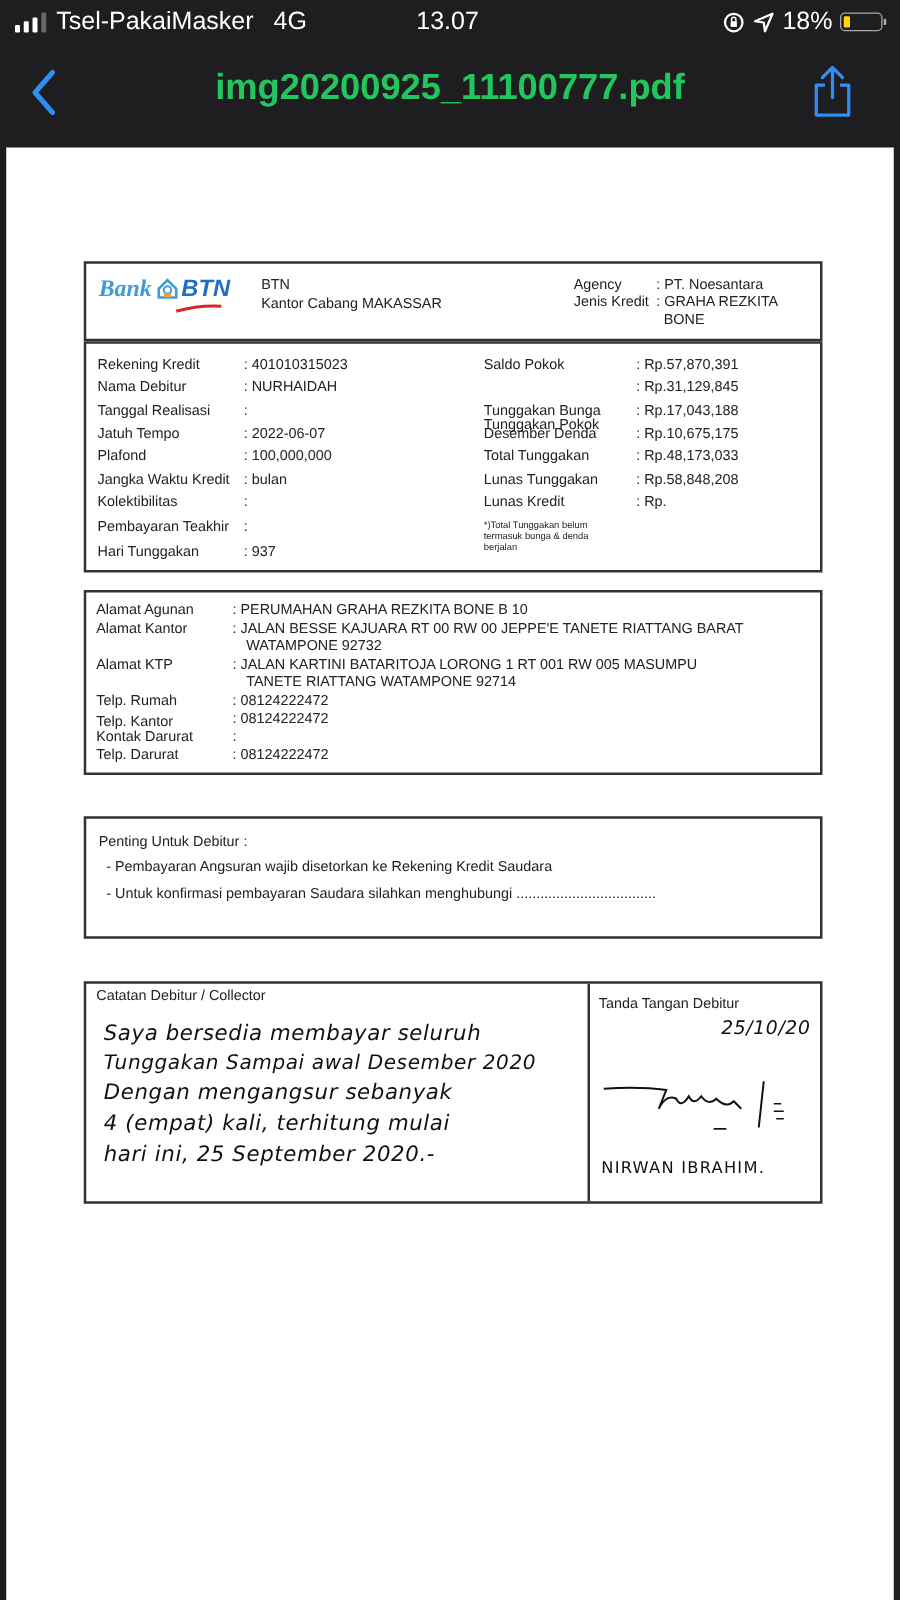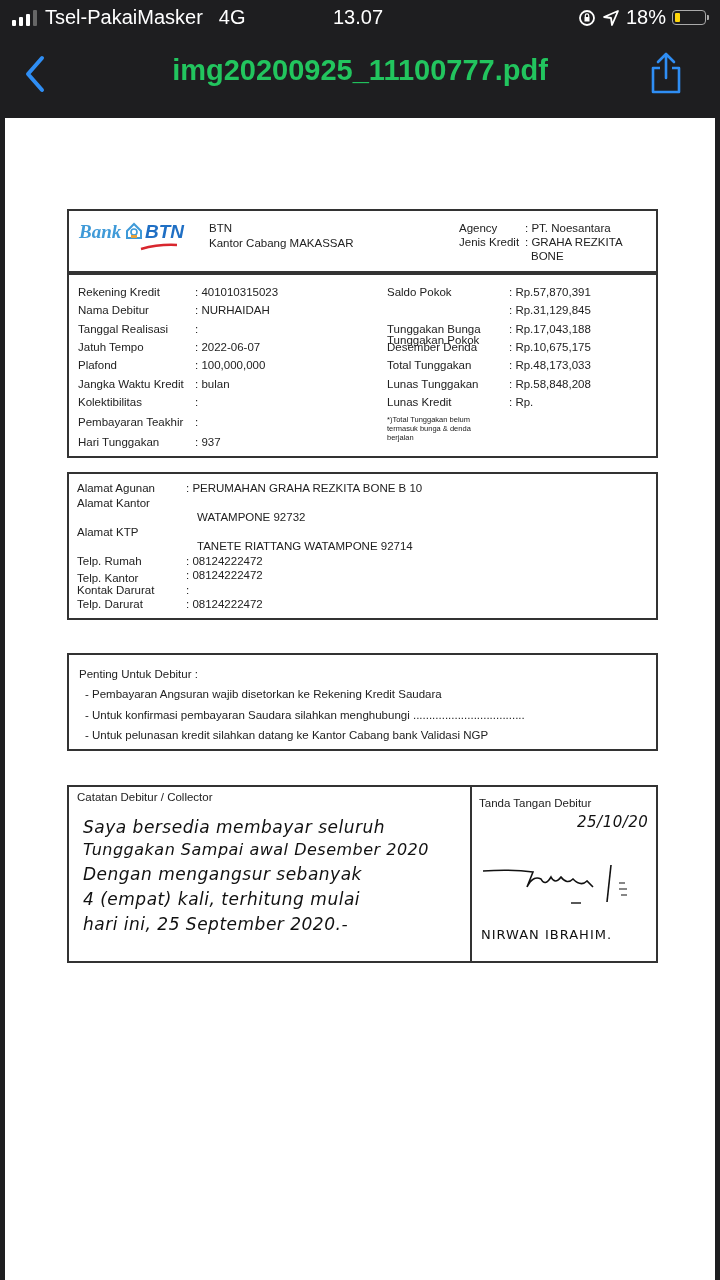--- a/index.html
+++ b/index.html
@@ -131,38 +131,39 @@
       <div class="t" style="left: 440px; top: 101.5px;">: Rp.58,848,208</div>
       <div class="t" style="left: 318px; top: 119.8px;">Lunas Kredit</div>
       <div class="t" style="left: 440px; top: 119.8px;">: Rp.</div>
     </div>
 
   <div class="box" style="left:62px;top:354px;width:591px;height:148px;">
     <div id="address-rows"></div>
   <div class="t" style="left: 8px; top: 7px;">Alamat Agunan</div>
       <div class="t" style="left: 117px; top: 7px;">: PERUMAHAN GRAHA REZKITA BONE B 10</div>
       <div class="t" style="left: 8px; top: 21.5px;">Alamat Kantor</div>
+      <div class="t" style="left: 117px; top: 21.5px;">:  JALAN BESSE KAJUARA RT 00 RW 00 JEPPE'E TANETE RIATTANG BARAT</div>
       <div class="t" style="left: 128px; top: 36px;">WATAMPONE 92732</div>
       <div class="t" style="left: 8px; top: 50.5px;">Alamat KTP</div>
+      <div class="t" style="left: 117px; top: 50.5px;">: JALAN KARTINI BATARITOJA LORONG 1 RT 001 RW 005 MASUMPU</div>
       <div class="t" style="left: 128px; top: 65px;">TANETE RIATTANG WATAMPONE 92714</div>
       <div class="t" style="left: 8px; top: 79.5px;">Telp. Rumah</div>
       <div class="t" style="left: 117px; top: 79.5px;">: 08124222472</div>
       <div class="t" style="left: 8px; top: 97px;">Telp. Kantor</div>
       <div class="t" style="left: 117px; top: 94px;">: 08124222472</div>
       <div class="t" style="left: 8px; top: 108.5px;">Kontak Darurat</div>
       <div class="t" style="left: 117px; top: 108.5px;">:</div>
       <div class="t" style="left: 8px; top: 123px;">Telp. Darurat</div>
       <div class="t" style="left: 117px; top: 123px;">: 08124222472</div>
     </div>
 
   <div class="box" style="left:62px;top:535px;width:591px;height:98px;">
     <div class="t" style="left:10px;top:12px;">Penting Untuk Debitur :</div>
     <div class="t" style="left:16px;top:32px;">- Pembayaran Angsuran wajib disetorkan ke Rekening Kredit Saudara</div>
     <div class="t" style="left:16px;top:53px;">- Untuk konfirmasi pembayaran Saudara silahkan menghubungi ...................................</div>
-    <div class="t" style="left:16px;top:73px;">- Untuk pelunasan kredit silahkan datang ke Kantor Cabang bank Validasi NGP</div>
   </div>
 
   <div class="box" style="left:62px;top:667px;width:591px;height:178px;">
     <div style="position:absolute;left:401px;top:0;bottom:0;width:2px;background:#333;"></div>
     <div class="t" style="left:8px;top:3px;">Catatan Debitur / Collector</div>
     <div class="hand" style="left:14px;top:30px;">Saya bersedia membayar seluruh</div>
     <div class="hand" style="left:14px;top:53px;font-size:16px;">Tunggakan Sampai awal Desember 2020</div>
     <div class="hand" style="left:14px;top:77px;">Dengan mengangsur sebanyak</div>
     <div class="hand" style="left:14px;top:102px;">4 (empat) kali, terhitung mulai</div>
     <div class="hand" style="left:14px;top:127px;">hari ini, 25 September 2020.-</div>

